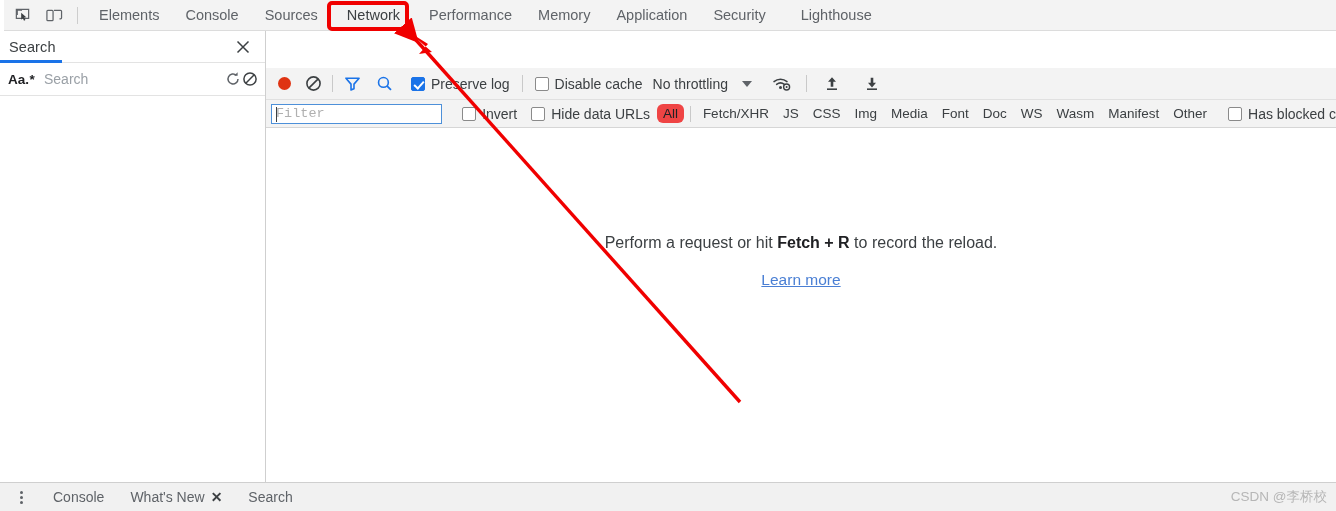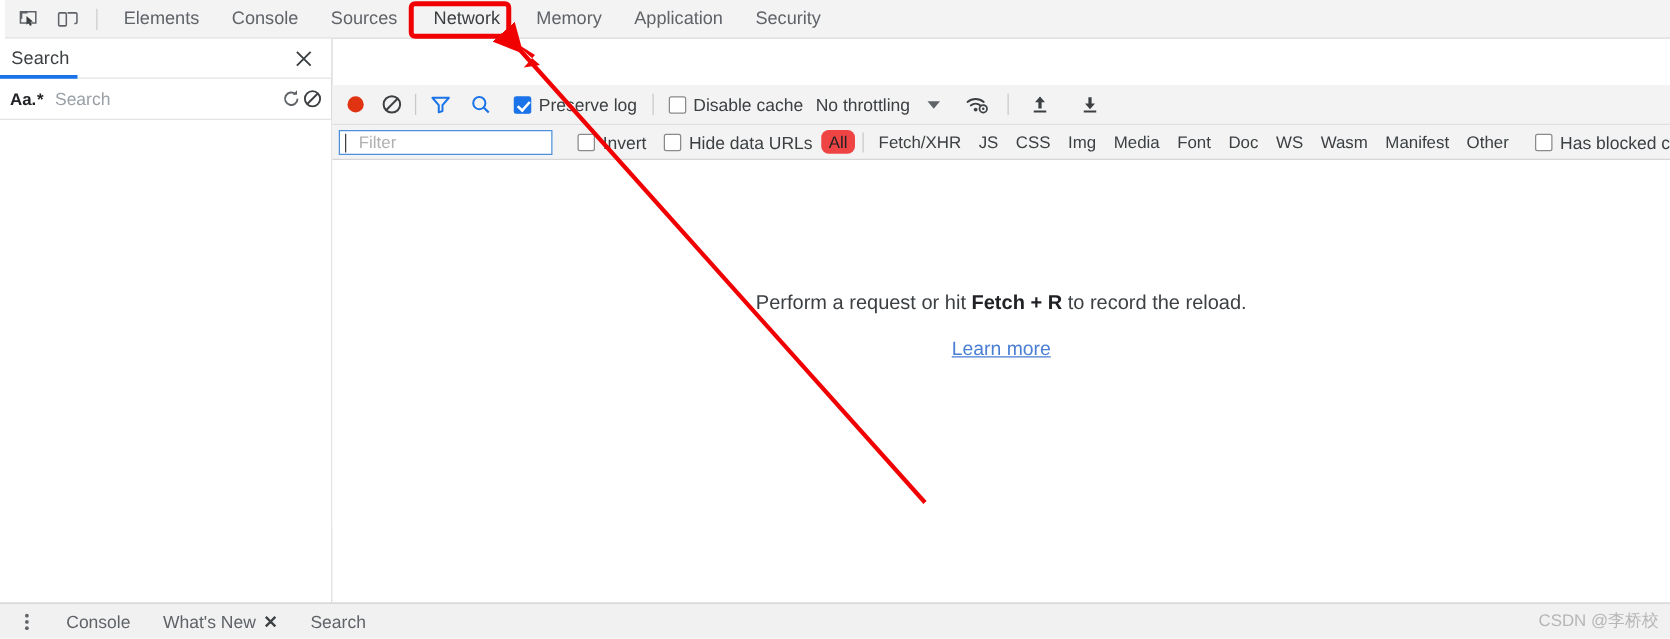--- a/index.html
+++ b/index.html
@@ -192,27 +192,33 @@
     <div class="dt-tab">
         <span>Console</span>
       </div>
     <div class="dt-tab">
         <span>Sources</span>
       </div>
     <div class="dt-tab active-boxed" style="padding:0 16px;">
         <span>Network</span>
       </div>
     <div class="dt-tab">
+        <span>Performance</span>
+      </div>
+    <div class="dt-tab">
         <span>Memory</span>
       </div>
     <div class="dt-tab">
         <span>Application</span>
       </div>
     <div class="dt-tab">
         <span>Security</span>
+      </div>
+    <div class="dt-tab" style="padding-left:22px;">
+        <span>Lighthouse</span>
       </div>
   </div>
 
   <div class="search-pane">
     <div class="search-pane-header">
       <span class="search-pane-title">Search</span>
       <div class="search-tab-underline"></div>
       <div class="search-close">
         <svg width="18" height="18" viewBox="0 0 18 18">
             <path d="M3.5 3.5l11 11M14.5 3.5l-11 11" stroke="#3c4043" stroke-width="1.5"></path>
@@ -292,21 +298,21 @@
         <svg width="16" height="17" viewBox="0 0 16 17">
           <path d="M8 12.4l-4-4.6h2.7v-5h2.6v5H12z" fill="#3c4043"></path>
           <path d="M3 14.2h10" stroke="#3c4043" stroke-width="1.6"></path>
         </svg>
       </span>
     </div>
 
     <div class="net-filterbar">
       <div class="filter-input-wrap">
         <span class="filter-caret"></span>
-        <input class="filter-input" value="" style="padding-left: 11px;" placeholder="Filter">
+        <input class="filter-input" value="" style="padding-left: 0; font-family: Liberation Mono, monospace;" placeholder="Filter">
       </div>
       <div class="cb-row" style="margin-left:20px;">
         <span class="cbox"></span>
         <span class="cb-label">Invert</span>
       </div>
       <div class="cb-row" style="margin-left:14px;">
         <span class="cbox"></span>
         <span class="cb-label">Hide data URLs</span>
       </div>
       <span class="ftype sel" style="margin-left:7px;">All</span>

